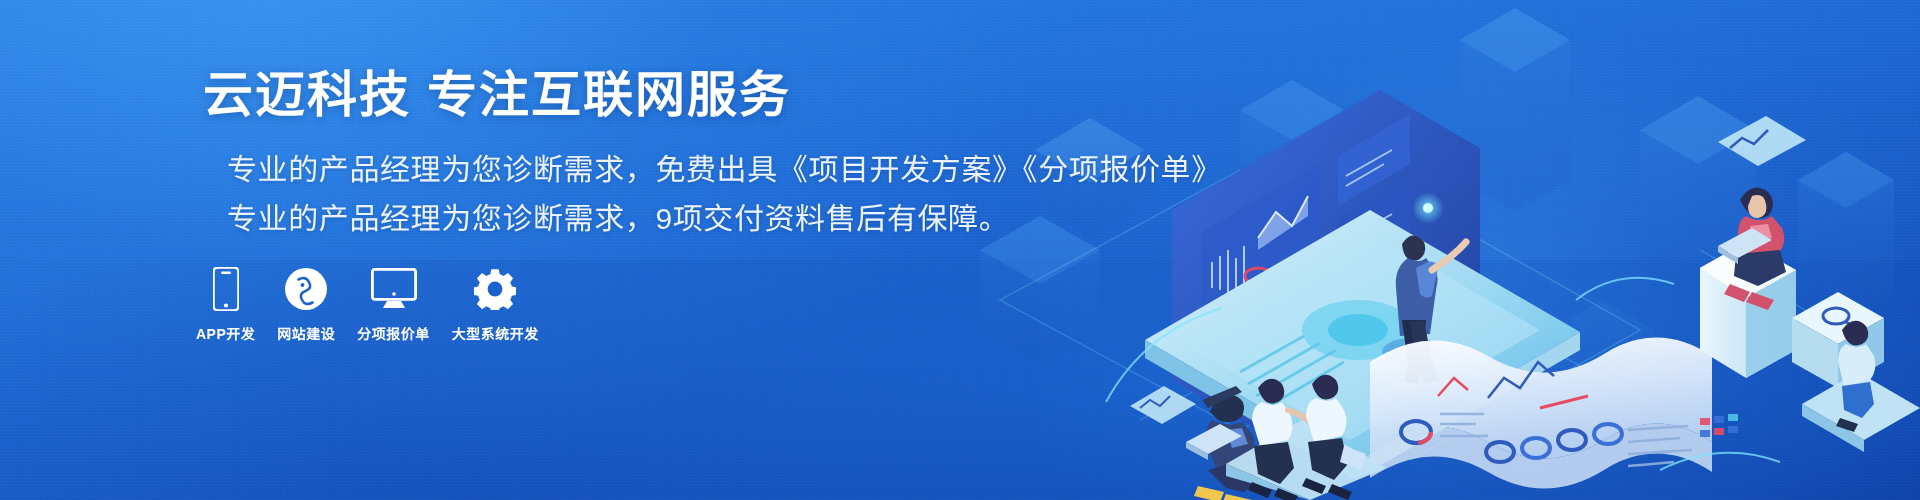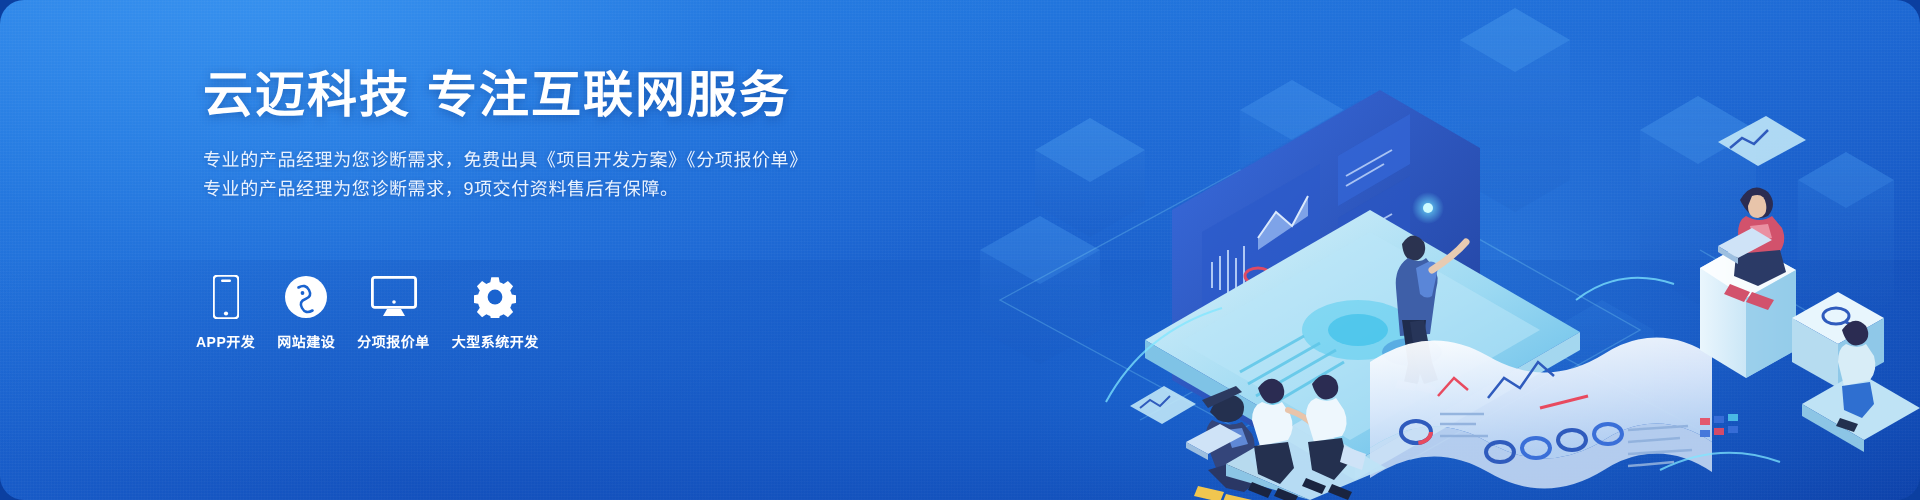--- a/index.html
+++ b/index.html
@@ -10,21 +10,20 @@
   }
   #banner {
     position: relative;
     width: 1920px;
     height: 500px;
     overflow: hidden;
     font-family: "Liberation Sans", "DejaVu Sans", sans-serif;
     background:
       radial-gradient(ellipse 1100px 760px at 14% -12%, rgba(58,150,242,0.85) 0%, rgba(41,124,226,0.35) 42%, rgba(23,86,196,0.0) 72%),
       linear-gradient(170deg, #2e86e8 0%, #2278df 18%, #1c66d2 44%, #1555c2 68%, #1049b4 88%, #0d41a9 100%);
-    border-radius: 24px;
   }
   
   #bg-texture {
     position: absolute;
     inset: 0;
     background-image:
       repeating-linear-gradient(0deg, rgba(255,255,255,0.022) 0px, rgba(255,255,255,0.022) 1px, rgba(0,0,0,0) 1px, rgba(0,0,0,0) 3px),
       repeating-linear-gradient(90deg, rgba(255,255,255,0.018) 0px, rgba(255,255,255,0.018) 1px, rgba(0,0,0,0) 1px, rgba(0,0,0,0) 3px);
     pointer-events: none;
   }
@@ -55,33 +54,34 @@
     color: #ffffff;
     font-size: 50px;
     line-height: 1.16;
     font-weight: bold;
     letter-spacing: 2px;
     white-space: nowrap;
     text-shadow: 0 2px 10px rgba(4,36,106,0.35);
   }
   .sub-line {
     color: #eaf3ff;
-    font-size: 18px;
+    font-size: 30px;
     line-height: 1.62;
     letter-spacing: 0.6px;
     white-space: nowrap;
     text-shadow: 0 1px 4px rgba(6,40,112,0.28);
+    margin-left: 24px;
   }
   #subtitle { margin-top: 22px; }
 
   
   #services {
     position: absolute;
     left: 196px;
-    top: 275px;
+    top: 267px;
     display: flex;
     align-items: flex-start;
   }
   .service {
     display: flex;
     flex-direction: column;
     align-items: center;
     margin-right: 22px;
     cursor: pointer;
   }

